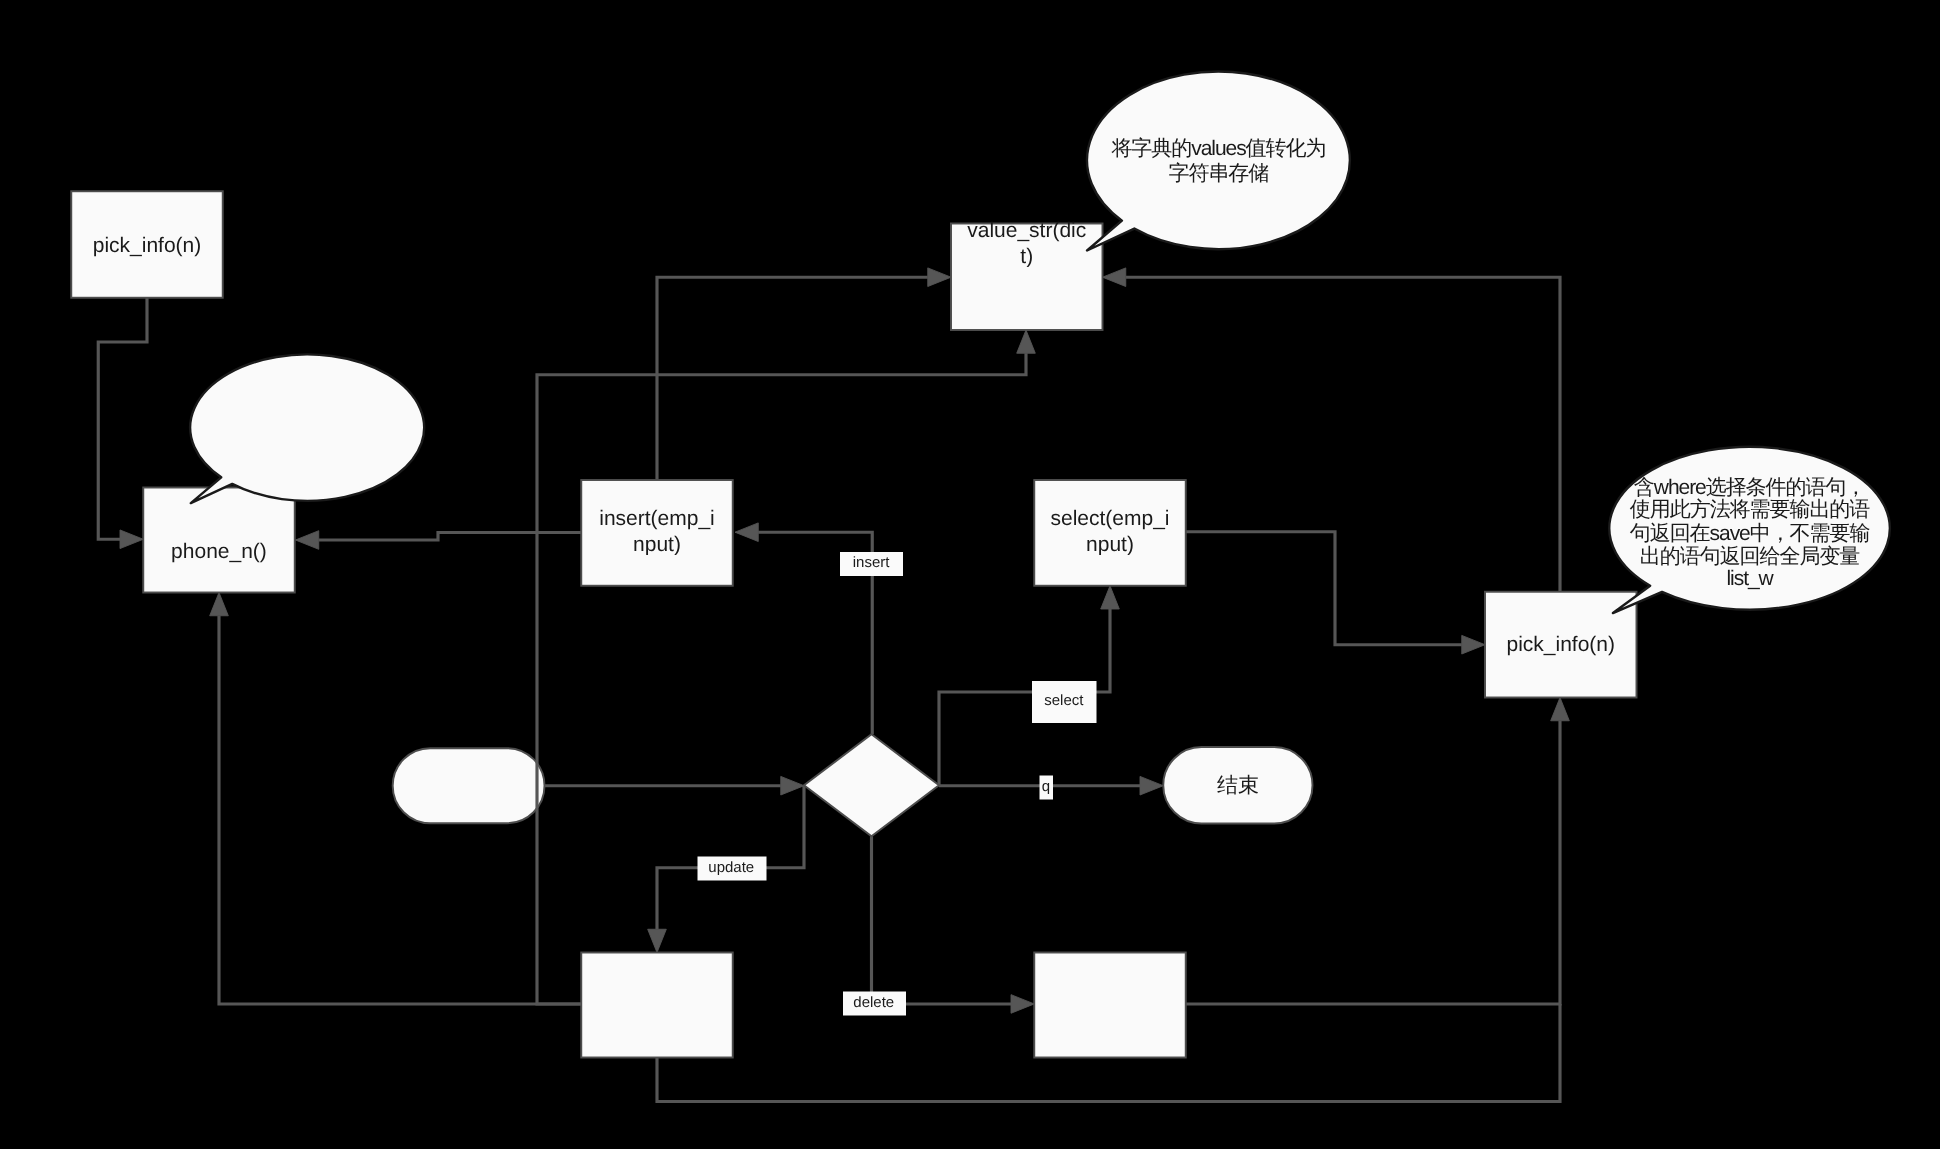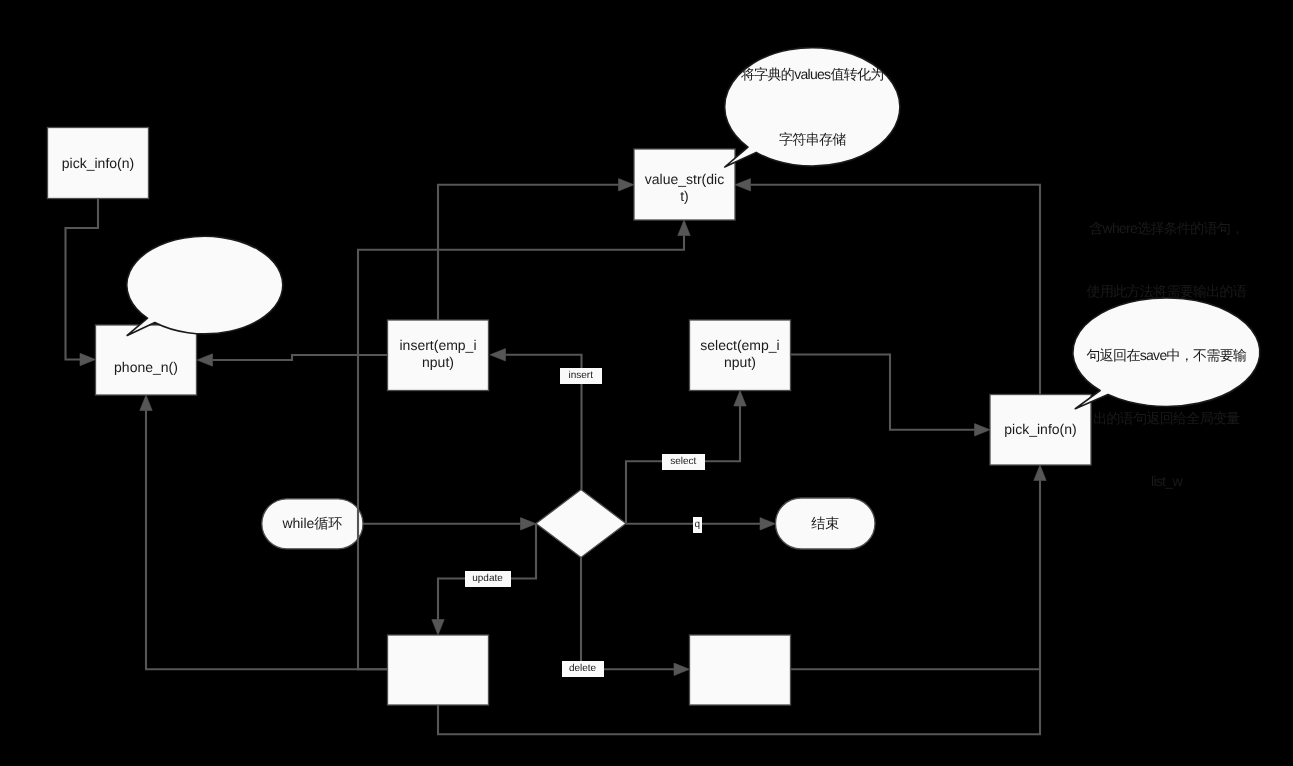--- a/index.html
+++ b/index.html
@@ -17,21 +17,21 @@
   .node{fill:var(--node-fill);stroke:var(--node-stroke);stroke-width:1.3;}
   .callout{fill:var(--callout-fill);stroke:var(--callout-stroke);stroke-width:1.6;stroke-linejoin:round;}
   .textlayer{position:absolute;left:0;top:0;width:1293px;height:766px;}
   .nodelabel{position:absolute;display:flex;align-items:center;justify-content:center;
              text-align:center;color:var(--text);font-size:14px;line-height:16.7px;
              box-sizing:border-box;word-break:break-all;overflow-wrap:anywhere;}
   .edgelabel{position:absolute;display:flex;align-items:center;justify-content:center;
              background:var(--label-fill);color:var(--text);font-size:10px;line-height:16px;white-space:nowrap;}
   .calloutlabel{position:absolute;display:flex;flex-direction:column;align-items:center;
                 justify-content:center;color:var(--text);font-size:14px;line-height:15.3px;
-                letter-spacing:-0.7px;text-align:right;gap:48px;}
+                letter-spacing:-0.7px;text-align:right;}
   .cline{display:block;white-space:nowrap;}
 </style>
 </head>
 <body>
 
 <div id="stage">
 <svg id="flow" width="1293" height="766" viewBox="0 0 1293 766">
 <g>
   <g>
           <path class="edge" d="M 98.00 198.50 L 98.00 228.00 L 65.50 228.00 L 65.50 359.50 L 80.00 359.50"></path>
@@ -138,28 +138,27 @@
           <path class="callout" d="M 756.22 152.38 A 87.60 59.20 0 1 0 747.95 147.07 L 724.70 167.00 Z"></path>
         </g>
   <g>
           <path class="callout" d="M 1108.00 394.60 A 93.50 54.30 0 1 0 1100.11 390.49 L 1075.30 408.70 Z"></path>
         </g>
 </g>
 </svg>
 <div class="textlayer">
   <div class="nodelabel" style="left:58.00px;top:127.50px;width:80.00px;height:71.00px">pick_info(n)</div>
   <div class="nodelabel" style="left:106.00px;top:325.00px;width:80.00px;height:84px">phone_n()</div>
-  <div class="nodelabel" style="left:644.50px;top:161px;width:80.00px;height:54px">value_str(dict)</div>
+  <div class="nodelabel" style="left:644.50px;top:135px;width:80.00px;height:54px">value_str(dict)</div>
   <div class="nodelabel" style="left:398.00px;top:318.70px;width:80.00px;height:70.50px">insert(emp_input)</div>
   <div class="nodelabel" style="left:700.00px;top:318.70px;width:80.00px;height:70.50px">select(emp_input)</div>
   <div class="nodelabel" style="left:1000.50px;top:394.50px;width:80.00px;height:70.50px">pick_info(n)</div>
-  <div class="nodelabel" style="left:272.40px;top:498.80px;width:80.00px;height:50.00px">while循环</div>
   <div class="nodelabel" style="left:785.25px;top:498.00px;width:80.00px;height:51.00px">结束</div>
   <div class="edgelabel" style="left:560.00px;top:368.00px;width:41.50px;height:16.00px">insert</div>
-  <div class="edgelabel" style="left:662.00px;top:453.50px;width:42.50px;height:16.00px">select</div>
+  <div class="edgelabel" style="left:688px;top:453.50px;width:42.50px;height:28px">select</div>
   <div class="edgelabel" style="left:692.50px;top:516.50px;width:9.50px;height:16.00px">q</div>
   <div class="edgelabel" style="left:464.50px;top:570.50px;width:46.00px;height:16.00px">update</div>
   <div class="edgelabel" style="left:561.50px;top:660.50px;width:42.00px;height:16.00px">delete</div>
   <div class="calloutlabel" style="left:724.70px;top:47.90px;width:175.20px;height:118.40px;line-height:16.70px">
         <span class="cline">将字典的values值转化为</span>
         <span class="cline">字符串存储</span>
       </div>
   <div class="calloutlabel" style="left:1072.90px;top:301.10px;width:187.00px;height:108.60px;line-height:15.30px">
         <span class="cline">含where选择条件的语句，</span>
         <span class="cline">使用此方法将需要输出的语</span>

